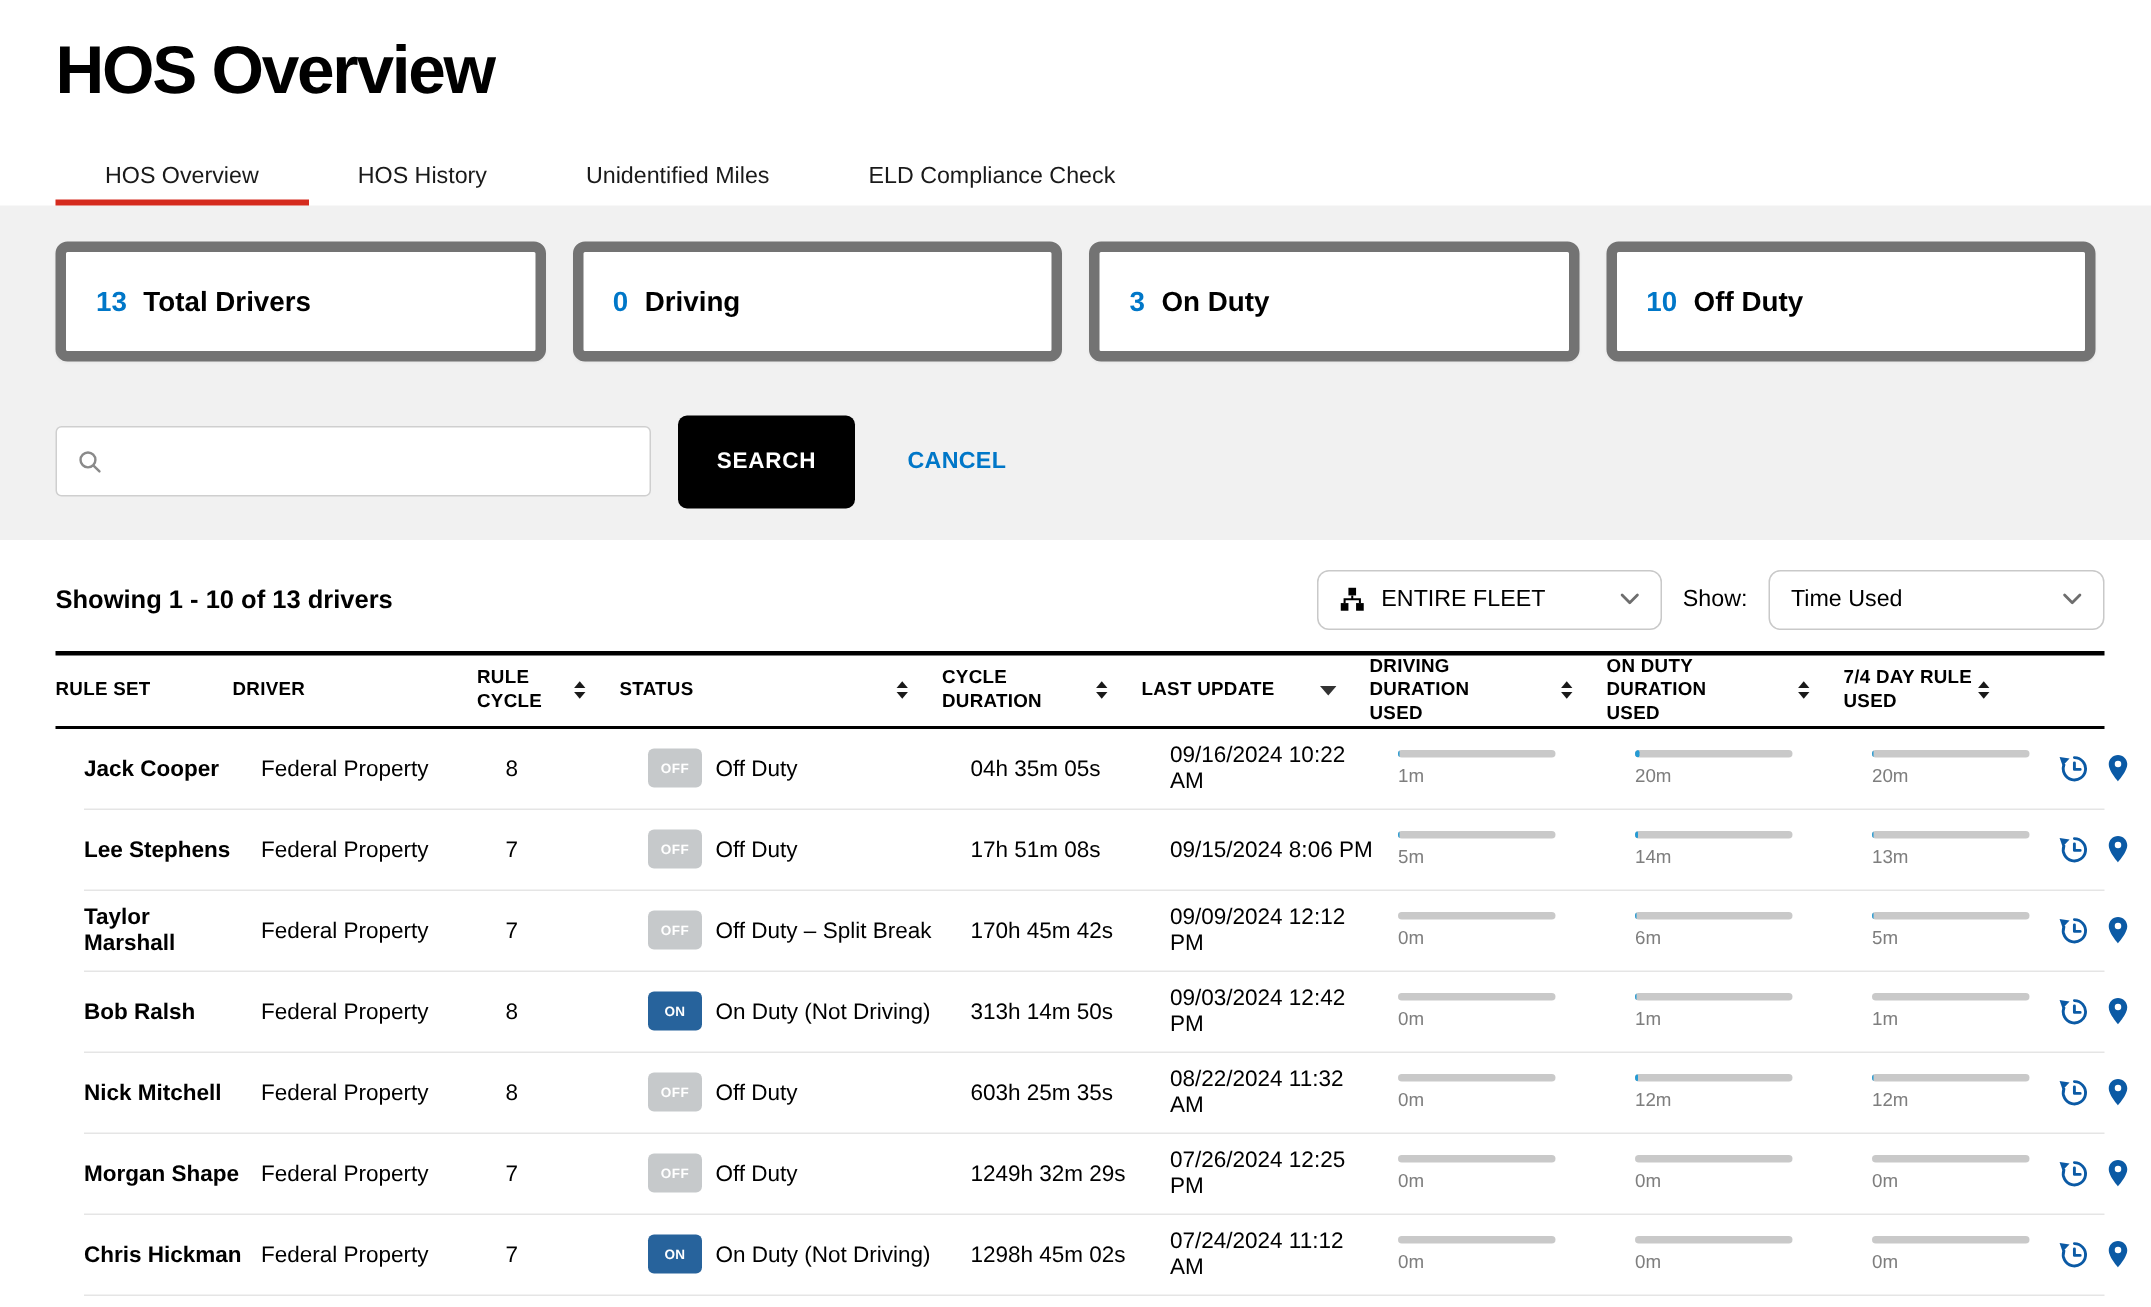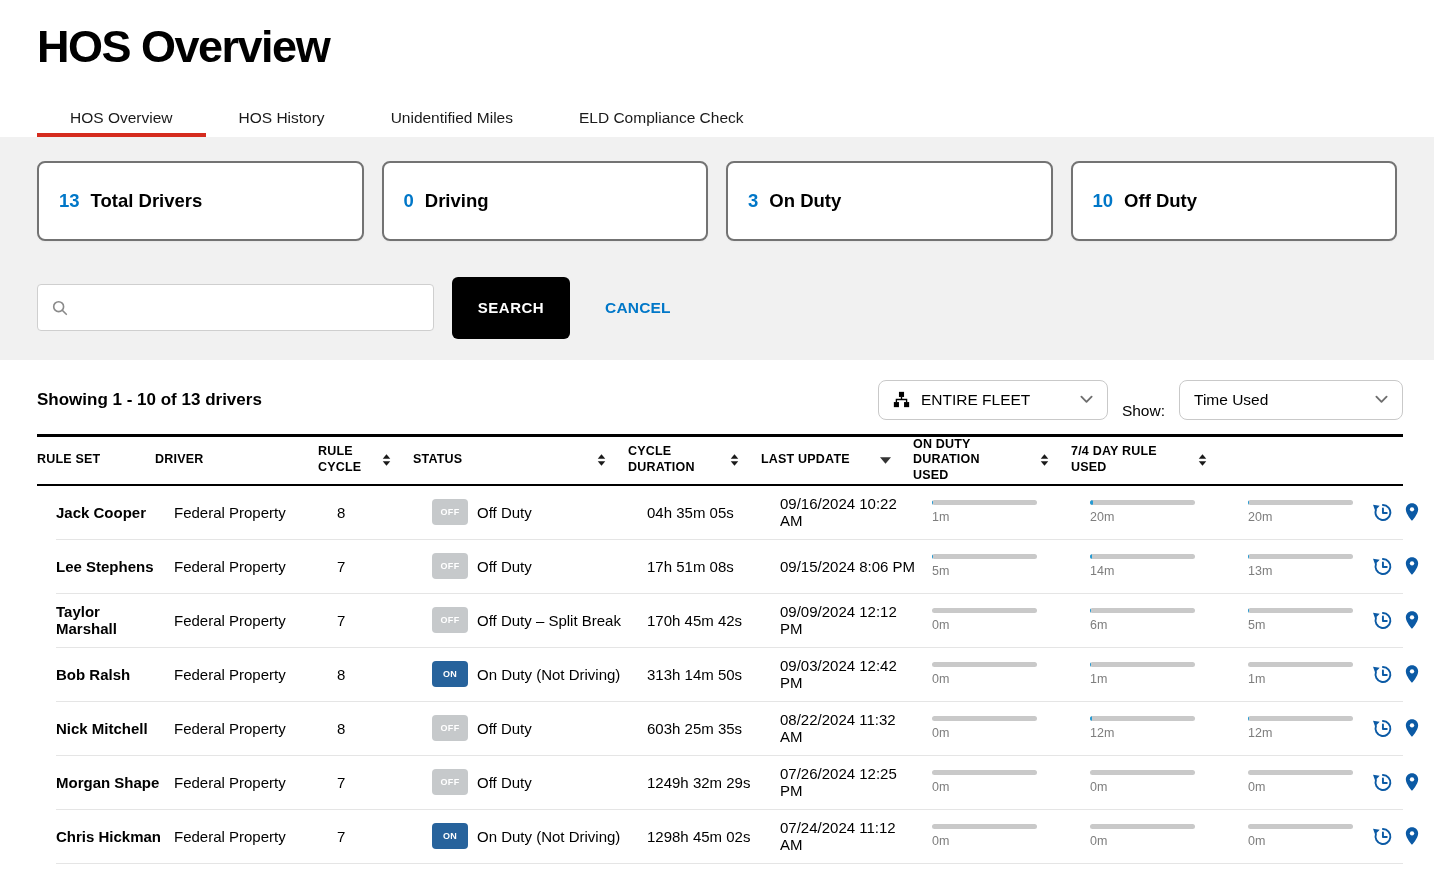--- a/index.html
+++ b/index.html
@@ -22,21 +22,21 @@
     position:relative;height:38px;display:flex;align-items:center;justify-content:center;
     padding:0 33px;font-size:15.5px;color:#1a1a1a;cursor:pointer;white-space:nowrap;
   }
   .tab.active::after{
     content:"";position:absolute;left:0;right:0;bottom:0;height:4px;background:var(--accent-red);
   }
   
   .gray-band{background:#f1f1f1;padding:24px 31px 21px 37px;}
   .cards{display:flex;gap:18px;padding-right:6px;}
   .card{
-    flex:1;height:80px;background:#fff;border:2px solid #737373;border-radius:8px;
+    flex:1;height:80px;background:#fff;border:7px solid #737373;border-radius:8px;
     display:flex;align-items:center;padding:0 20px;gap:11px;box-shadow:0 1px 2px rgba(0,0,0,.04);
     cursor:pointer;
   }
   .card-value{color:var(--link-blue);font-weight:bold;font-size:18.5px;}
   .card-label{font-weight:bold;font-size:18.5px;}
   .search-row{display:flex;align-items:center;margin-top:36px;}
   .search-box{
     width:397px;height:47px;background:#fff;border:1px solid #cfcfcf;border-radius:4px;
     display:flex;align-items:center;padding:0 13px;gap:9px;
   }
@@ -46,21 +46,21 @@
   .search-btn{
     margin-left:18px;width:118px;height:62px;background:#000;color:#fff;border:none;border-radius:6px;
     font-weight:bold;font-size:15px;letter-spacing:.5px;font-family:inherit;cursor:pointer;
   }
   .cancel-link{
     margin-left:35px;color:var(--link-blue);font-weight:bold;font-size:15.5px;cursor:pointer;letter-spacing:.2px;
   }
   
   .toolbar{display:flex;align-items:center;padding:0 31px 0 37px;margin-top:20px;}
   .showing{font-weight:bold;font-size:17px;}
-  .toolbar-right{margin-left:auto;display:flex;align-items:flex-end;gap:14px;}
+  .toolbar-right{margin-left:auto;display:flex;align-items:center;gap:14px;}
   .dropdown{
     height:40px;border:1px solid #c9c9c9;border-radius:8px;background:#fff;display:flex;align-items:center;
     padding:0 14px;gap:11px;font-size:15.5px;cursor:pointer;
   }
   .dropdown .chev{margin-left:auto;display:inline-flex;}
   .dd-fleet{width:230px;}
   .dd-show{width:224px;}
   .show-label{font-size:15.5px;}
   
   .table{margin:14px 31px 0 37px;}
@@ -234,20 +234,30 @@
   <div class="th sort-desc">
     <span class="th-label">LAST UPDATE</span>
 
     <span class="sort-icon sort-ic-desc">
       <svg viewBox="0 0 12 7" width="11" height="7">
             <path d="M0 0 H12 L6 7 Z" fill="#333"></path>
           </svg>
     </span>
   </div>
 
+  <div class="th sort-both">
+    <span class="th-label">DRIVING DURATION USED</span>
+    <span class="sort-icon sort-ic-both">
+      <svg viewBox="0 0 10 13" width="9" height="12">
+            <path d="M5 0 L9.2 5 L0.8 5 Z" fill="#1a1a1a"></path>
+            <path d="M5 13 L0.8 8 L9.2 8 Z" fill="#1a1a1a"></path>
+          </svg>
+    </span>
+
+  </div>
 
   <div class="th sort-both">
     <span class="th-label">ON DUTY DURATION USED</span>
     <span class="sort-icon sort-ic-both">
       <svg viewBox="0 0 10 13" width="9" height="12">
             <path d="M5 0 L9.2 5 L0.8 5 Z" fill="#1a1a1a"></path>
             <path d="M5 13 L0.8 8 L9.2 8 Z" fill="#1a1a1a"></path>
           </svg>
     </span>
 

